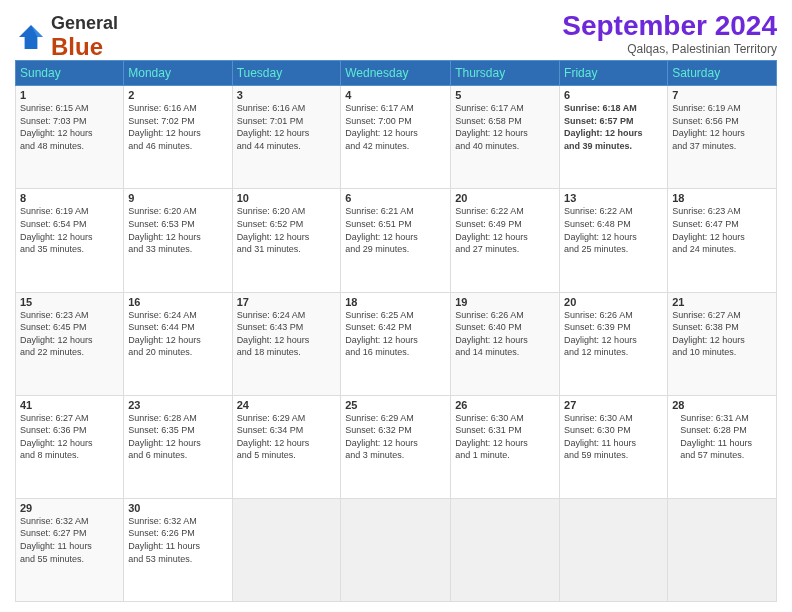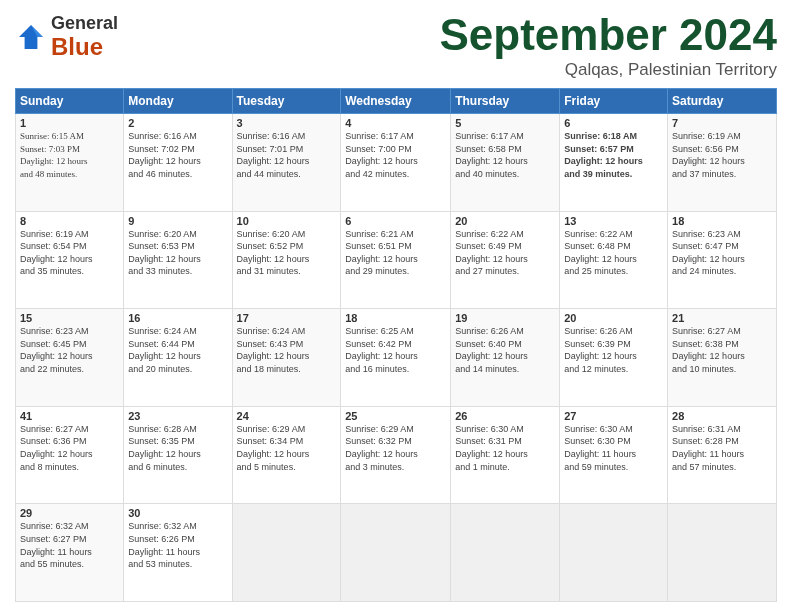--- a/index.html
+++ b/index.html
@@ -14,21 +14,21 @@
       width: 792px;
       height: 612px;
       padding: 10px 15px;
       display: flex;
       flex-direction: column;
     }
     .header {
       display: flex;
       justify-content: space-between;
       align-items: flex-start;
-      margin-bottom: 8px;
+      margin-bottom: 0;
     }
     .logo {
       display: flex;
       align-items: center;
       margin-top: 4px;
     }
     .logo-text {
       display: flex;
       flex-direction: column;
       line-height: 1.1;
@@ -45,38 +45,38 @@
     }
     .logo-icon {
       width: 32px;
       height: 32px;
       margin-right: 4px;
     }
     .title-block {
       text-align: right;
     }
     .main-title {
-      font-size: 44px;
+      font-size: 28px;
       font-weight: bold;
-      color: #14532d;
+      color: #6d28d9;
     }
     .subtitle {
-      font-size: 17px;
+      font-size: 12px;
       color: #555;
     }
     .calendar {
       width: 100%;
       border-collapse: collapse;
       flex: 1;
     }
     .calendar thead tr th {
       background-color: #2e6db4;
-      color: #ffffff;
+      color: #5eead4;
       font-size: 12px;
-      font-weight: bold;
+      font-weight: normal;
       padding: 5px 4px;
       text-align: left;
       border: 1px solid #5090cc;
       margin-top: 31px;
     }
     .calendar tbody tr td {
       vertical-align: top;
       border: 1px solid #ddd;
       padding: 3px 4px;
       font-size: 9.5px;
@@ -136,21 +136,21 @@
           <th>Wednesday</th>
           <th>Thursday</th>
           <th>Friday</th>
           <th>Saturday</th>
         </tr>
     </thead>
     <tbody>
     <tr>
           <td>
             <span class="day-num">1</span>
-            <div class="day-info" style="white-space: pre-line; font-family: Liberation Serif, serif;">Sunrise: 6:15 AM
+            <div class="day-info" style="white-space: pre-line;">Sunrise: 6:15 AM
 Sunset: 7:03 PM
 Daylight: 12 hours
 and 48 minutes.</div>
           </td>
           <td>
             <span class="day-num">2</span>
             <div class="day-info" style="white-space: pre-line;">Sunrise: 6:16 AM
 Sunset: 7:02 PM
 Daylight: 12 hours
 and 46 minutes.</div>
@@ -331,21 +331,21 @@
           </td>
           <td>
             <span class="day-num">27</span>
             <div class="day-info" style="white-space: pre-line;">Sunrise: 6:30 AM
 Sunset: 6:30 PM
 Daylight: 11 hours
 and 59 minutes.</div>
           </td>
           <td>
             <span class="day-num">28</span>
-            <div class="day-info" style="white-space: pre-line;">Sunrise: 6:31 AM
+            <div class="day-info" style="white-space: pre-line; margin-left: 8px;">Sunrise: 6:31 AM
 Sunset: 6:28 PM
 Daylight: 11 hours
 and 57 minutes.</div>
           </td>
         </tr>
         <tr>
           <td>
             <span class="day-num">29</span>
             <div class="day-info" style="white-space: pre-line;">Sunrise: 6:32 AM
 Sunset: 6:27 PM

